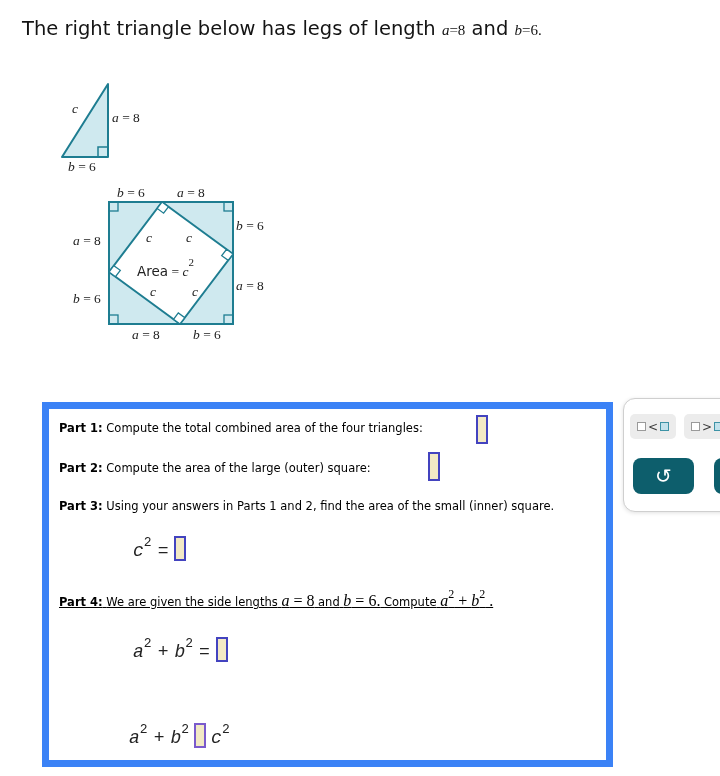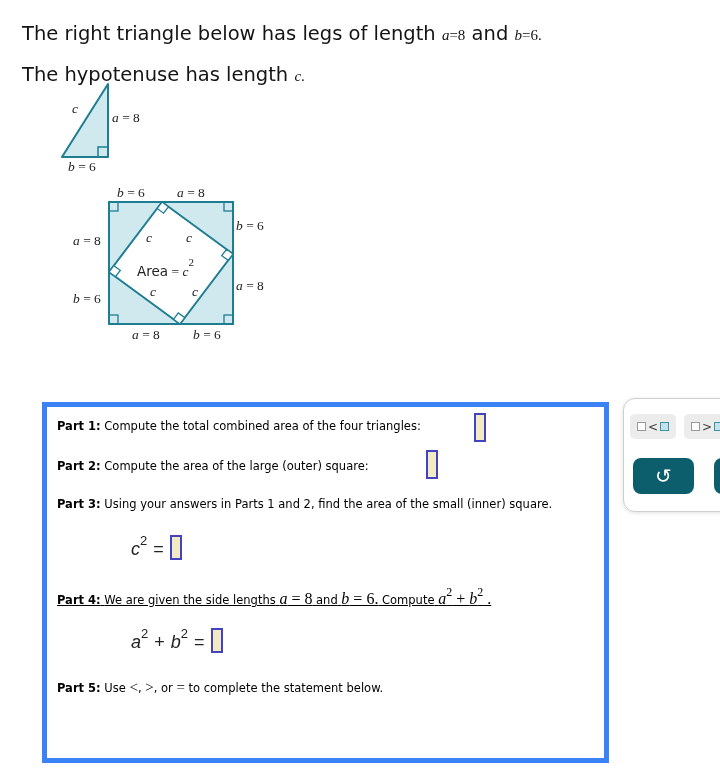--- a/index.html
+++ b/index.html
@@ -1,42 +1,42 @@
 <!DOCTYPE html>
 <html><head>
 <meta charset="utf-8">
 <style>
   html,body { margin:0; padding:0; background:#fff; }
   .screen { position:relative; width:720px; height:776px; overflow:hidden;
             background:#fff; font-family:"DejaVu Sans",sans-serif; color:#111; }
 
   
-  .heading { position:absolute; left:22px; top:14px; font-size:19.5px; line-height:40px; color:#141414; }
+  .heading { position:absolute; left:22px; top:14px; font-size:19.5px; line-height:30px; color:#141414; }
   .subheading { position:absolute; left:22px; top:347px; font-size:19.5px; color:#141414; }
   .hmath { font-family:"Liberation Serif",serif; font-size:15px; }
   .hvar  { font-family:"Liberation Serif",serif; font-style:italic; font-size:15px; }
 
   
   svg text { font-family:"Liberation Serif",serif; font-size:13.5px; fill:#222; }
   .dvar { font-style:italic; }
   .dsans { font-family:"DejaVu Sans",sans-serif; font-size:13.5px; font-style:normal; }
 
   
   .panel { position:absolute; left:42px; top:402px; width:557px; height:351px;
-           border:5px solid #3b82f6; background:#fff; }
+           border:7px solid #3b82f6; background:#fff; }
   .prow { position:absolute; left:10px; font-size:11.5px; color:#000; white-space:nowrap; }
   .plabel { font-weight:bold; }
   .pm   { font-family:"Liberation Serif",serif; font-style:italic; font-size:16px; }
   .pmr  { font-family:"Liberation Serif",serif; font-style:normal; font-size:16px; }
   .psup { font-family:"Liberation Serif",serif; font-style:normal; font-size:12px; vertical-align:8px; }
   .psym { font-family:"Liberation Serif",serif; font-size:15px; }
 
   .abox-v { position:absolute; box-sizing:border-box; width:12px; height:29px;
             background:#f2e9c5; border:2px solid #4343bf; }
-  .eqrow { position:absolute; font-family:Liberation Sans, sans-serif; font-size:18px;
+  .eqrow { position:absolute; font-family:Liberation Mono, monospace; font-size:18px;
            font-style:italic; color:#222; white-space:nowrap; }
   .eqrow .sup { font-size:13px; font-style:normal; vertical-align:10px; }
   .eqrow .op  { font-style:normal; padding:0 6px; }
   .eqrow .abox { display:inline-block; box-sizing:border-box; width:12px; height:25px;
                  background:#f2e9c5; border:2px solid #4343bf; vertical-align:-5px; }
   .eqrow .abox.alt { border-color:#7a5acc; margin:0 5px; }
 
   
   .toolbar { position:absolute; left:623px; top:398px; width:132px; height:112px;
              background:#fff; border:1px solid #cfcfcf; border-radius:12px;
@@ -56,24 +56,20 @@
 <body>
 
 <div class="screen">
 
   <div class="heading">
     <div>
       <span>The right triangle below has legs of length</span>
       <span class="hvar">a</span><span class="hmath">=8</span>
       <span>and</span>
       <span class="hvar">b</span><span class="hmath">=6.</span>
-    </div>
-    <div>
-      <span>The hypotenuse has length</span>
-      <span class="hvar">c</span><span class="hmath">.</span>
     </div>
   </div>
 
   <svg class="tri-svg" style="position:absolute; left:50px; top:76px;" width="150" height="105" viewBox="0 0 150 105">
     <polygon points="58,8 58,81 12,81" fill="#cfe9ef" stroke="#1e7d91" stroke-width="2" stroke-linejoin="round"></polygon>
     <polyline points="48,81 48,71 58,71" fill="none" stroke="#1e7d91" stroke-width="1.5"></polyline>
     <text x="22" y="37" class="dvar">c</text>
     <text x="62" y="46"><tspan class="dvar">a</tspan><tspan> = 8</tspan></text>
     <text x="18" y="95"><tspan class="dvar">b</tspan><tspan> = 6</tspan></text>
   </svg>
@@ -136,33 +132,28 @@
     <div class="prow" style="top:178px;text-decoration:underline;">
       <span class="plabel">Part 4:</span>
       <span>We are given the side lengths</span>
       <span class="pm">a</span><span class="pmr"> = 8</span>
       <span>and</span>
       <span class="pm">b</span><span class="pmr"> = 6.</span>
       <span>Compute</span>
       <span class="pm">a</span><span class="psup">2</span><span class="pmr"> + </span><span class="pm">b</span><span class="psup">2</span><span class="pmr"> .</span>
     </div>
 
-    <div class="eqrow" style="left:84px; top:219px;text-align:center;">
+    <div class="eqrow" style="left:84px; top:227px;text-align:center;">
       <span>a</span><span class="sup">2</span><span class="op">+</span><span>b</span><span class="sup">2</span><span class="op">=</span><span class="abox"></span>
     </div>
 
-    <div class="prow" style="top:272px;">
-      <span class="plabel">Part 5:</span>
-      <span>Use</span>
-      <span class="psym">&lt;</span><span>,</span>
-      <span class="psym">&gt;</span><span>, or</span>
-      <span class="psym">=</span>
-      <span>to complete the statement below.</span>
+
+    <div class="eqrow" style="left:80px; top:313px;">
+      <span>a</span><span class="sup">2</span><span class="op">+</span><span>b</span><span class="sup">2</span><span class="abox alt"></span><span>c</span><span class="sup">2</span>
     </div>
-
 
   </div>
 
   <div class="toolbar">
     <button class="cmp-btn" style="left:6px;">
       <span class="sq"></span>
         <span>&lt;</span>
         <span class="sq teal"></span>
     </button>
     <button class="cmp-btn" style="left:60px;">

